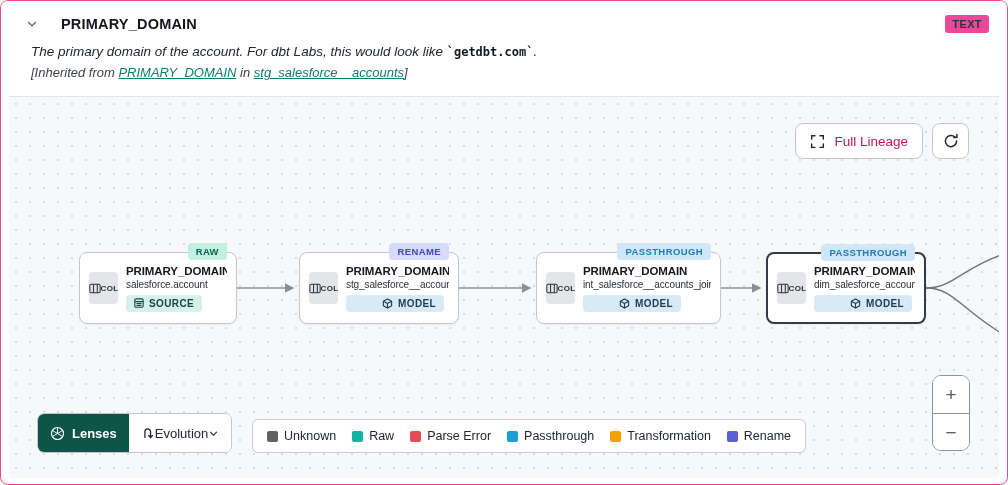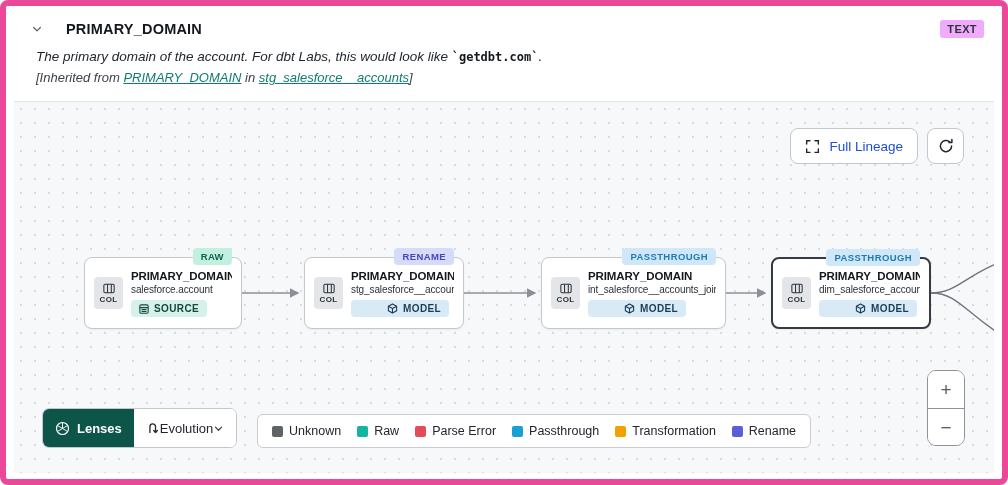--- a/index.html
+++ b/index.html
@@ -5,36 +5,36 @@
   * { margin: 0; padding: 0; box-sizing: border-box; }
   html, body { background: #fff; }
   body {
     width: 1008px; height: 485px;
     font-family: "Liberation Sans", sans-serif;
     color: #1b2026;
     position: relative;
   }
   .card {
     position: absolute; inset: 0;
-    border: 6px solid #ec4899;
+    border: 1px solid #ec4899;
     border-radius: 8px;
     background: #fff;
     overflow: hidden;
   }
   
   .header { padding: 12px 18px 0 20px; background: #fff; }
   .header-row { display: flex; align-items: center; }
   .chevron-btn {
     width: 22px; height: 22px; border: none; background: transparent;
     display: inline-flex; align-items: center; justify-content: center;
     cursor: pointer; color: #5b6067;
   }
   .panel-title { font-size: 14.5px; font-weight: 700; margin-left: 18px; letter-spacing: 0.2px; color: #14181d; }
   .type-badge {
-    margin-left: auto; background: #f0abfc; color: #2f343a;
+    margin-left: auto; background: #ec4899; color: #2f343a;
     font-size: 11px; font-weight: 600; padding: 3px 7px; border-radius: 3px; letter-spacing: 0.4px;
   }
   .description {
     margin: 9px 0 0 10px; font-style: italic; font-size: 13.5px; color: #22272e;
   }
   .description .code {
     font-family: "DejaVu Sans Mono", monospace; font-style: normal;
     font-weight: 700; font-size: 12px; color: #14181d;
   }
   .inherited {
@@ -49,21 +49,21 @@
     background-size: 14px 14px;
     border-top: 1px solid #e2e4e8;
     overflow: hidden;
   }
   .edges-svg { position: absolute; inset: 0; width: 100%; height: 100%; pointer-events: none; }
   
   .full-lineage-btn {
     position: absolute; top: 26px; right: 76px; height: 36px;
     display: inline-flex; align-items: center; gap: 9px;
     background: #fff; border: 1px solid #c3c7cd; border-radius: 8px;
-    padding: 0 14px; font-size: 13.5px; color: #1d4ed8; cursor: pointer;
+    padding: 0 14px; font-size: 13.5px; color: #be185d; cursor: pointer;
     font-family: inherit;
   }
   .refresh-btn {
     position: absolute; top: 26px; right: 30px; width: 37px; height: 36px;
     background: #fff; border: 1px solid #c3c7cd; border-radius: 8px;
     display: inline-flex; align-items: center; justify-content: center; cursor: pointer;
     color: #22272e;
   }
   
   .node {
@@ -73,36 +73,36 @@
     box-shadow: 0 1px 2px rgba(20,24,30,0.05);
     cursor: pointer;
   }
   .node.selected { border: 2px solid #363b42; }
   .node-1 { left: 70px;  width: 158px; }
   .node-2 { left: 290px; width: 160px; }
   .node-3 { left: 527px; width: 185px; }
   .node-4 { left: 757px; width: 160px; }
   .col-chip {
     flex: 0 0 auto; width: 29px; height: 32px; background: #e3e5e9; border-radius: 4px;
-    display: flex; flex-direction: column; align-items: center; justify-content: center;
+    display: flex; flex-direction: row; align-items: center; justify-content: center;
     color: #2c3137;
   }
   .col-chip .col-label { font-size: 8px; font-weight: 700; letter-spacing: 0.3px; margin-top: 1px; }
   .node-body { min-width: 0; display: flex; flex-direction: column; }
   .node-title {
     font-size: 11.5px; font-weight: 700; color: #14181d; white-space: nowrap;
     overflow: hidden; letter-spacing: -0.1px;
   }
   .node-subtitle {
     font-size: 10px; color: #2c3137; margin-top: 2px; white-space: nowrap;
     overflow: hidden; letter-spacing: -0.1px;
   }
   .resource-pill {
     margin-top: 5px; align-self: flex-start;
-    display: inline-flex; align-items: flex-end; gap: 5px;
+    display: inline-flex; align-items: center; gap: 5px;
     font-size: 10px; font-weight: 700; letter-spacing: 0.4px;
     padding: 3px 8px; border-radius: 4px;
   }
   .pill-source { background: #d5f1e9; color: #17463d; }
   .pill-model  { background: #d9eaf7; color: #1c3c55; padding-left: 36px; }
   .evo-badge {
     position: absolute; top: -10px; right: 9px;
     font-size: 9.5px; font-weight: 700; letter-spacing: 0.4px;
     padding: 3px 8px; border-radius: 4px;
   }

